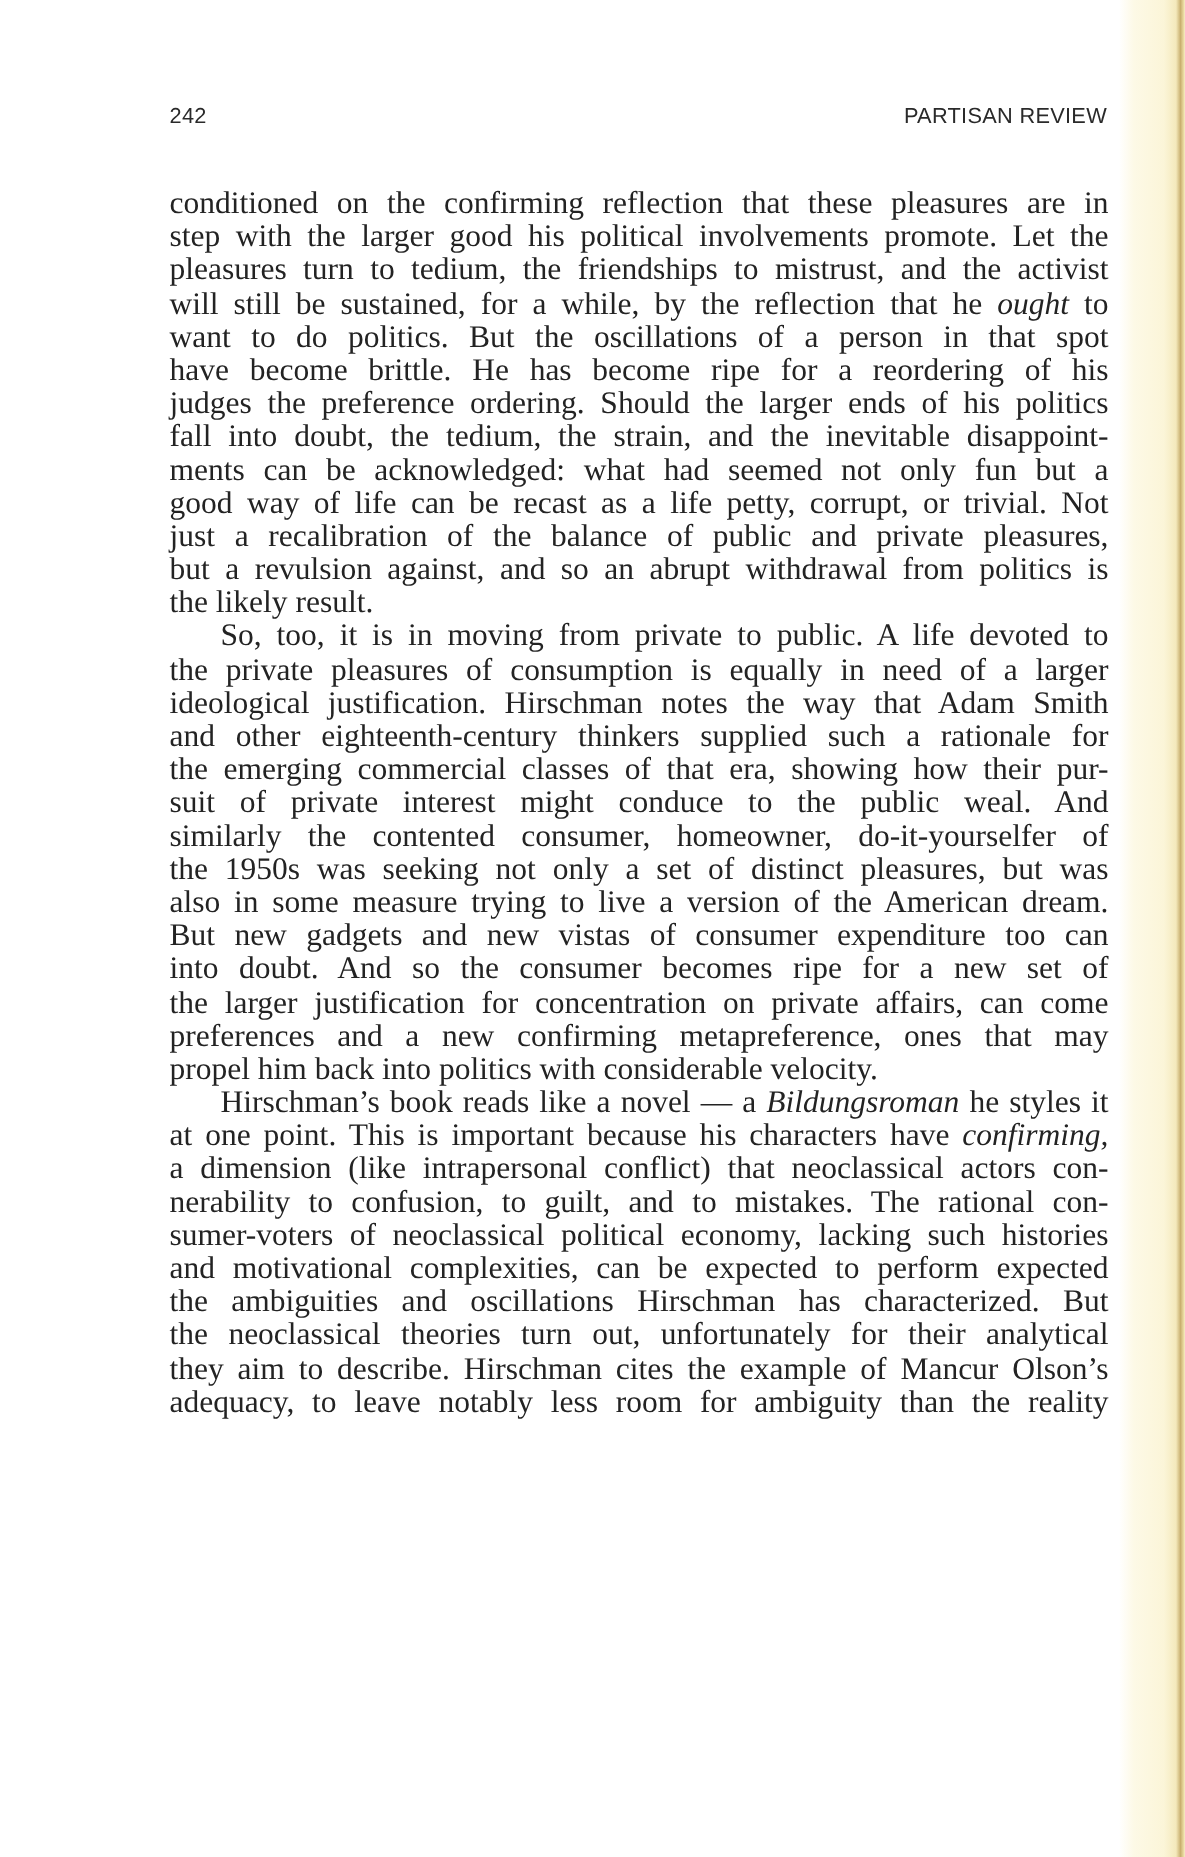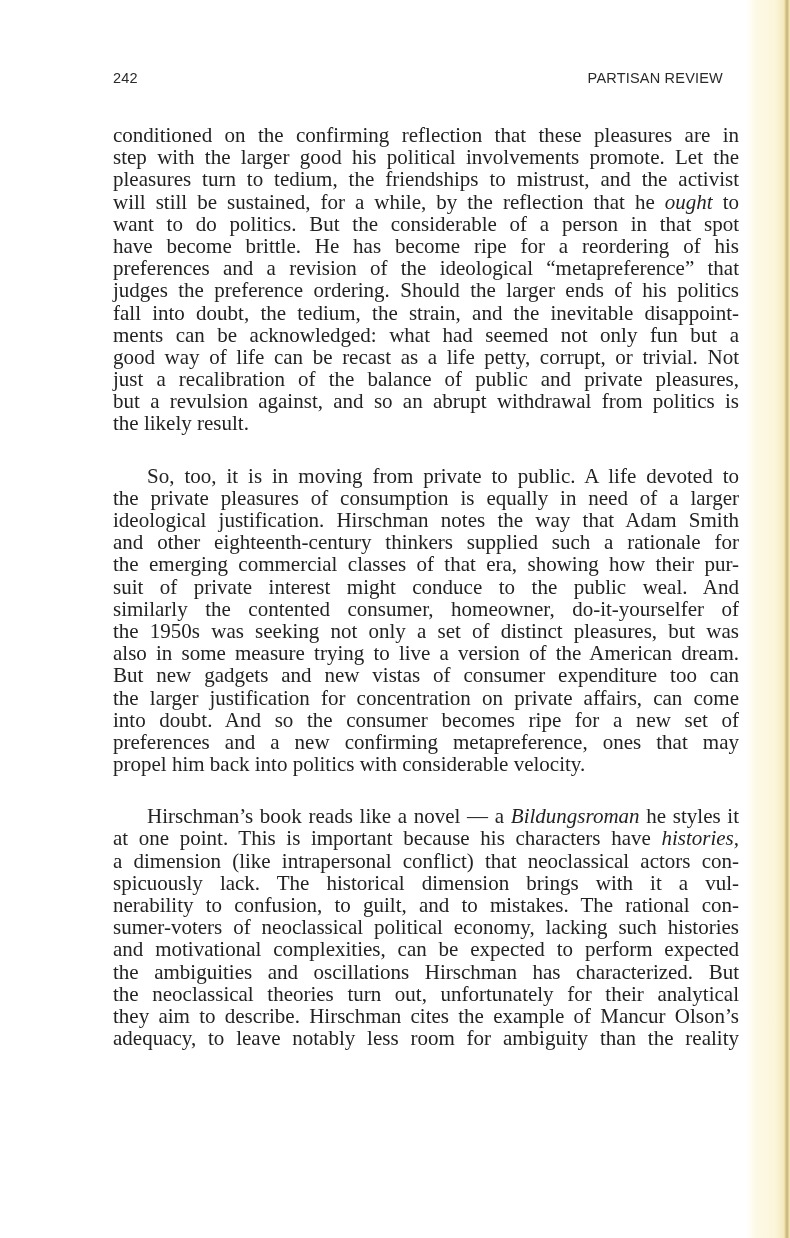--- a/index.html
+++ b/index.html
@@ -32,21 +32,21 @@
       color: #2a2a2a;
       letter-spacing: 0.2px;
     }
     .running-head .folio {
       position: absolute;
       left: 0;
       top: 0;
     }
     .running-head .journal {
       position: absolute;
-      right: 16px;
+      right: 1px;
       top: 0;
     }
     .body-text {
       position: absolute;
       top: 124px;
       left: 113px;
       width: 626px;
       font-family: Liberation Serif, serif;
       font-size: 21px;
       line-height: 22.2px;
@@ -57,69 +57,66 @@
       height: 22.2px;
       white-space: nowrap;
       text-align: justify;
       text-align-last: justify;
     }
     .line.last {
       text-align-last: left;
     }
     .line.indent {
       text-indent: 34px;
-      margin-top: 30px;
     }
     .line em {
       font-style: italic;
     }
   </style>
 </head>
 <body>
 
 <div class="page-edge"></div>
 
 <div class="running-head">
   <span class="folio">242</span>
   <span class="journal">PARTISAN REVIEW</span>
 </div>
 
 <div class="body-text">
   <span class="line">conditioned on the confirming reflection that these pleasures are in</span>
   <span class="line">step with the larger good his political involvements promote. Let the</span>
   <span class="line">pleasures turn to tedium, the friendships to mistrust, and the activist</span>
   <span class="line"><span>will still be sustained, for a while, by the reflection that he </span><em>ought</em><span> to</span></span>
-  <span class="line">want to do politics. But the considerable of a person in that spot</span>
+  <span class="line">want to do politics. But the oscillations of a person in that spot</span>
   <span class="line">have become brittle. He has become ripe for a reordering of his</span>
-  <span class="line">preferences and a revision of the ideological “metapreference” that</span>
   <span class="line">judges the preference ordering. Should the larger ends of his politics</span>
   <span class="line">fall into doubt, the tedium, the strain, and the inevitable disappoint-</span>
   <span class="line">ments can be acknowledged: what had seemed not only fun but a</span>
   <span class="line">good way of life can be recast as a life petty, corrupt, or trivial. Not</span>
   <span class="line">just a recalibration of the balance of public and private pleasures,</span>
   <span class="line">but a revulsion against, and so an abrupt withdrawal from politics is</span>
   <span class="line last">the likely result.</span>
   <span class="line indent">So, too, it is in moving from private to public. A life devoted to</span>
   <span class="line">the private pleasures of consumption is equally in need of a larger</span>
   <span class="line">ideological justification. Hirschman notes the way that Adam Smith</span>
   <span class="line">and other eighteenth-century thinkers supplied such a rationale for</span>
   <span class="line">the emerging commercial classes of that era, showing how their pur-</span>
   <span class="line">suit of private interest might conduce to the public weal. And</span>
   <span class="line">similarly the contented consumer, homeowner, do-it-yourselfer of</span>
   <span class="line">the 1950s was seeking not only a set of distinct pleasures, but was</span>
   <span class="line">also in some measure trying to live a version of the American dream.</span>
   <span class="line">But new gadgets and new vistas of consumer expenditure too can</span>
+  <span class="line">into doubt. And so the consumer becomes ripe for a new set of</span>
   <span class="line">the larger justification for concentration on private affairs, can come</span>
-  <span class="line">into doubt. And so the consumer becomes ripe for a new set of</span>
   <span class="line">preferences and a new confirming metapreference, ones that may</span>
   <span class="line last">propel him back into politics with considerable velocity.</span>
   <span class="line indent"><span>Hirschman’s book reads like a novel — a </span><em>Bildungsroman</em><span> he styles it</span></span>
-  <span class="line"><span>at one point. This is important because his characters have </span><em>histories,</em><span></span></span>
+  <span class="line"><span>at one point. This is important because his characters have </span><em>confirming,</em><span></span></span>
   <span class="line">a dimension (like intrapersonal conflict) that neoclassical actors con-</span>
-  <span class="line">spicuously lack. The historical dimension brings with it a vul-</span>
   <span class="line">nerability to confusion, to guilt, and to mistakes. The rational con-</span>
   <span class="line">sumer-voters of neoclassical political economy, lacking such histories</span>
   <span class="line">and motivational complexities, can be expected to perform expected</span>
   <span class="line">the ambiguities and oscillations Hirschman has characterized. But</span>
   <span class="line">the neoclassical theories turn out, unfortunately for their analytical</span>
   <span class="line">they aim to describe. Hirschman cites the example of Mancur Olson’s</span>
   <span class="line">adequacy, to leave notably less room for ambiguity than the reality</span>
 </div>
 
 </body></html>

